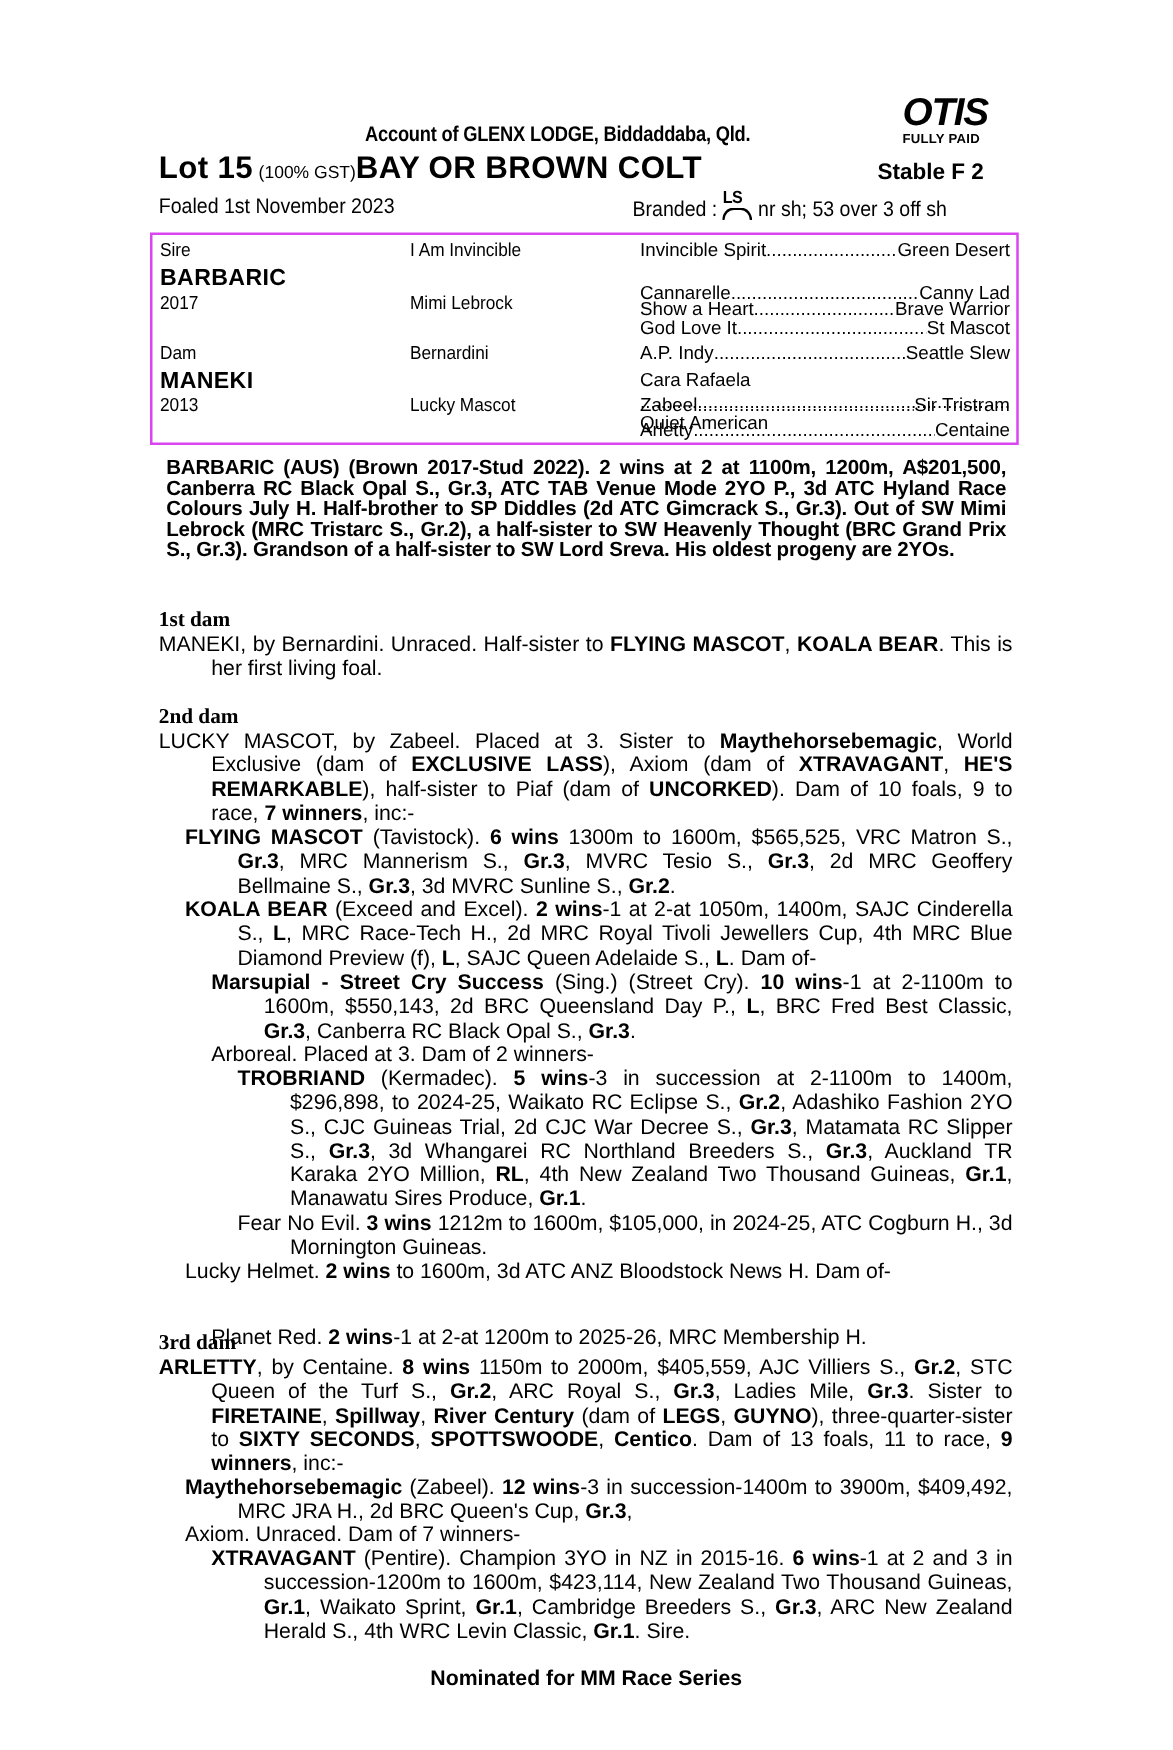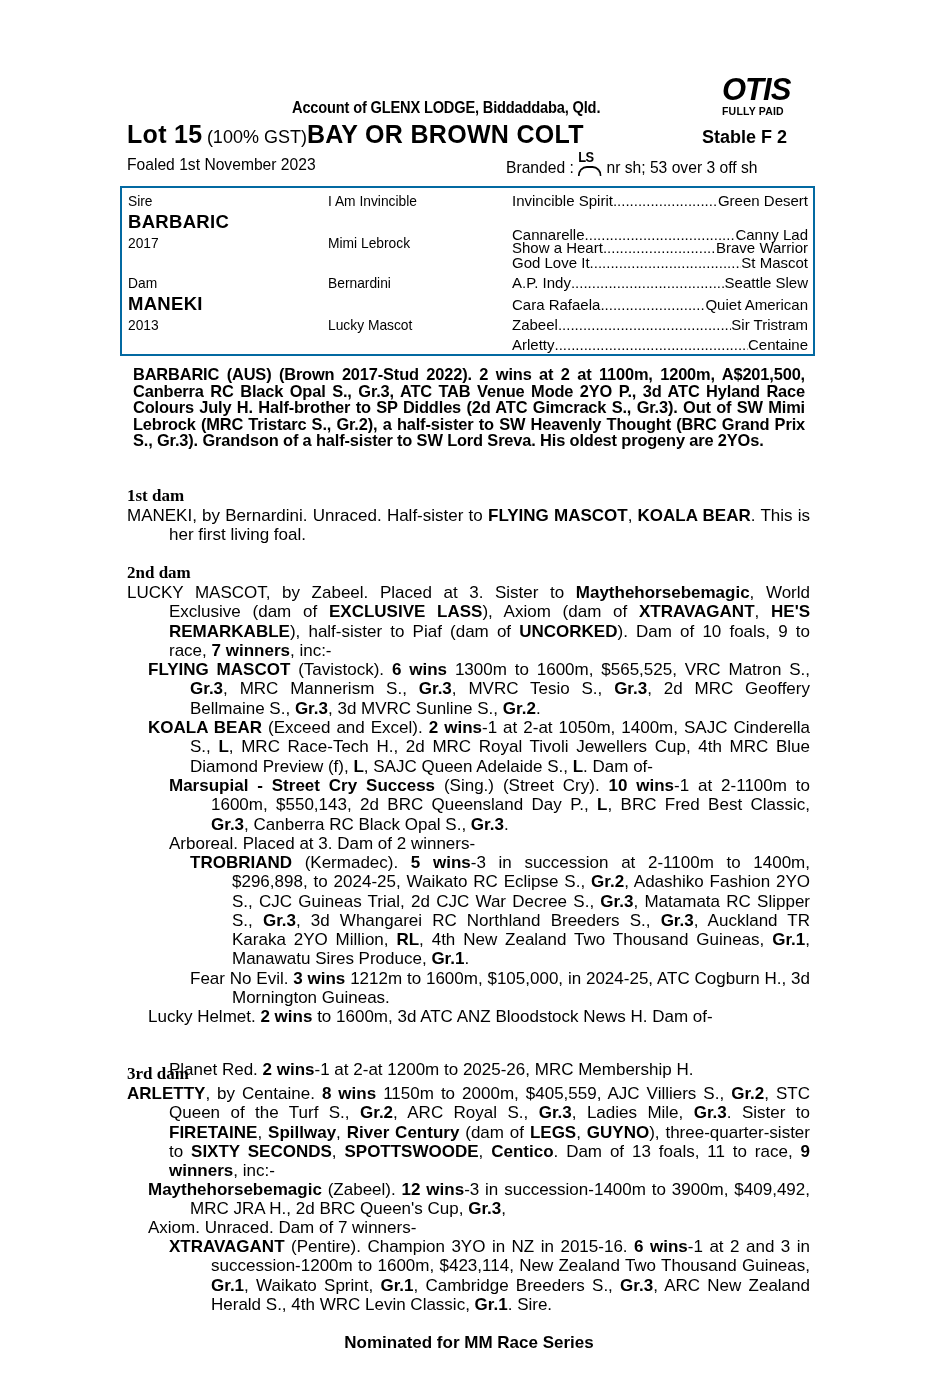--- a/index.html
+++ b/index.html
@@ -8,31 +8,31 @@
   .page { position:absolute; left:0; top:0; width:938px; height:1400px; }
   .abs { position:absolute; }
 
   
   .account { left:292px; top:98px; font-size:17px; font-weight:bold; transform:scaleX(0.86); transform-origin:left top; white-space:nowrap; letter-spacing:-0.2px; }
   .otis-logo { left:720px; top:74px; width:86px; height:44px; }
   .otis-logo .word { position:absolute; left:2px; top:0; font-size:31px; font-weight:900; font-style:italic; letter-spacing:-1px; line-height:32px; }
   .otis-logo .sub { position:absolute; left:2px; top:31px; font-size:10.5px; font-weight:bold; letter-spacing:0.2px; white-space:nowrap; }
   .lot-line { left:127px; top:120px; white-space:nowrap; }
   .lot-line .lot { font-size:25px; font-weight:900; letter-spacing:0.3px; }
-  .lot-line .gst { font-size:18px; }
+  .lot-line .gst { font-size:14px; }
   .lot-line .desc { font-size:25px; font-weight:900; letter-spacing:0.3px; }
   .stable { left:702px; top:127px; font-size:18px; font-weight:900; white-space:nowrap; }
   .foaled { left:127px; top:155px; font-size:17px; white-space:nowrap; transform:scaleX(0.92); transform-origin:left top; }
   .branded { left:506px; top:155px; font-size:17px; white-space:nowrap; transform:scaleX(0.92); transform-origin:left top; }
   .brand-mark { display:inline-block; position:relative; width:26px; height:20px; vertical-align:-2px; }
   .brand-mark .ls { position:absolute; left:0; top:-6px; font-size:14px; font-weight:900; letter-spacing:-0.5px; }
   .brand-mark .arc { position:absolute; left:0; top:11px; width:22px; height:8px; border:2px solid #000; border-bottom:none; border-radius:12px 12px 0 0; }
 
   
-  .pedigree { left:120px; top:186px; width:695px; height:170px; border:2px solid #0369a1; box-sizing:border-box; }
+  .pedigree { left:120px; top:186px; width:695px; height:170px; border:2px solid #d946ef; box-sizing:border-box; }
   .ped-cell { position:absolute; font-size:15px; white-space:nowrap; transform:scaleX(0.92); transform-origin:left top; }
   .ped-big { font-size:18.5px; font-weight:900; transform:none; letter-spacing:0.3px; }
   .ped-g3 { position:absolute; left:390px; width:296px; font-size:15px; display:flex; white-space:nowrap; }
   .ped-g3 .l { flex:none; }
   .ped-g3 .dots { flex:1; overflow:hidden; }
   .ped-g3 .dots::before { content:"................................................................................................................"; letter-spacing:0; }
   .ped-g3 .r { flex:none; }
 
   
   .sire-summary { left:133px; top:366px; width:672px; font-size:16.4px; font-weight:900; line-height:16.5px; text-align:justify; letter-spacing:-0.15px; }
@@ -101,21 +101,21 @@
     <div class="ped-g3" style="top:66px;">
         <span class="l">God Love It</span>
         <span class="dots"></span>
         <span class="r">St Mascot</span>
       </div>
     <div class="ped-g3" style="top:86px;text-align:right;">
         <span class="l">A.P. Indy</span>
         <span class="dots"></span>
         <span class="r">Seattle Slew</span>
       </div>
-    <div class="ped-g3" style="top:108px;">
+    <div class="ped-g3" style="top:108px;flex-direction:column;">
         <span class="l">Cara Rafaela</span>
         <span class="dots"></span>
         <span class="r">Quiet American</span>
       </div>
     <div class="ped-g3" style="top:128px;">
         <span class="l">Zabeel</span>
         <span class="dots"></span>
         <span class="r">Sir Tristram</span>
       </div>
     <div class="ped-g3" style="top:148px;">

